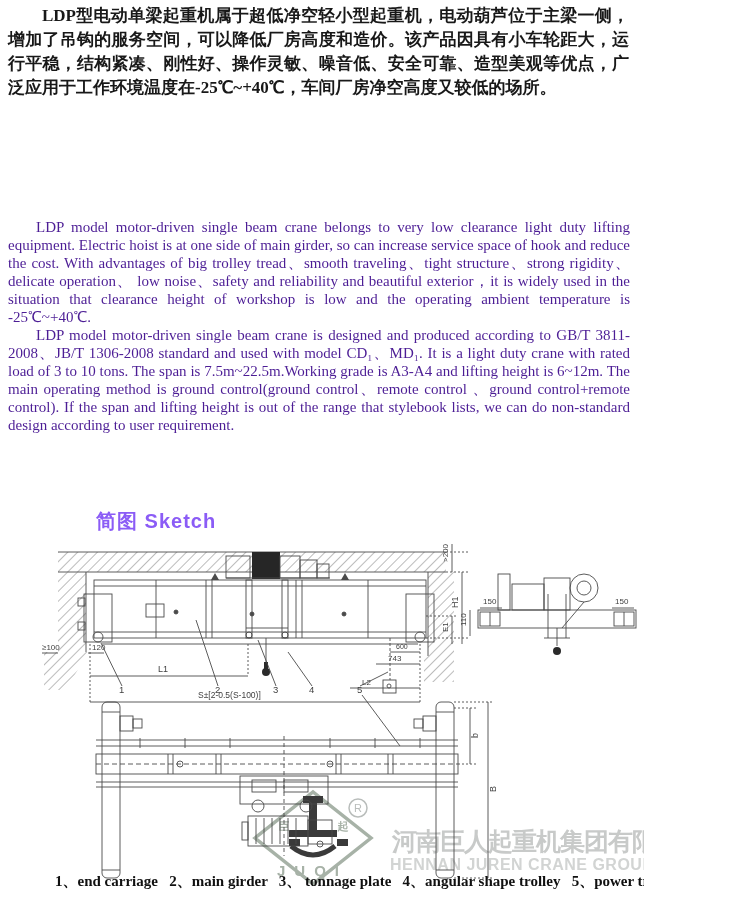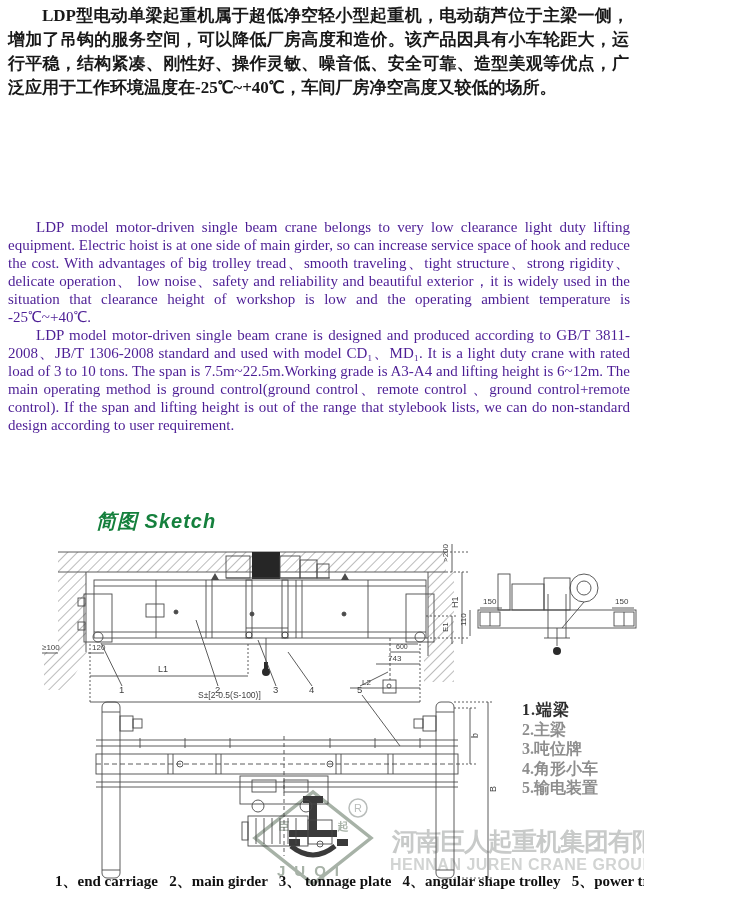--- a/index.html
+++ b/index.html
@@ -8,21 +8,21 @@
   
   .intro-cn{position:absolute;top:4px;left:8px;right:15px;font-size:17px;line-height:24px;
             font-weight:700;text-align:justify;color:#181818;}
   .intro-cn p{margin:0;text-indent:34px;}
   
   .intro-en{position:absolute;top:218px;left:8px;right:14px;font-size:15px;line-height:18px;
             text-align:justify;font-weight:400;color:#4c1d95;}
   .intro-en p{margin:0;text-indent:28px;}
   
   .sketch-heading{position:absolute;top:508px;left:96px;font-family:"Liberation Sans",sans-serif;
-            font-size:20px;font-weight:700;letter-spacing:1px;color:#15803d;font-style:italic;}
+            font-size:20px;font-weight:700;letter-spacing:1px;color:#8b5cf6;}
   
   .drawing-wrap{position:absolute;top:540px;left:0;width:736px;height:350px;}
   .drawing-wrap svg{display:block;}
   
   .legend{position:absolute;top:700px;left:522px;font-size:16px;line-height:19.5px;
           font-family:"Liberation Serif",serif;}
   .legend-item{color:#8e8e8e;font-weight:600;}
   .legend-item:first-child{color:#2d2d2d;font-weight:700;letter-spacing:1px;}
   
   .caption{position:absolute;top:872px;left:55px;font-size:15px;font-weight:700;
@@ -268,23 +268,16 @@
         <text x="119" y="153">1</text>
         <text x="215" y="153">2</text>
         <text x="273" y="153">3</text>
         <text x="309" y="153">4</text>
         <text x="357" y="153">5</text>
       </g>
     </g>
   </svg>
   </div>
 
-  <div class="legend">
-    <div class="legend-item">1.端梁</div>
-    <div class="legend-item">2.主梁</div>
-    <div class="legend-item">3.吨位牌</div>
-    <div class="legend-item">4.角形小车</div>
-    <div class="legend-item">5.输电装置</div>
-  </div>
 
   <div class="caption">1、end carriage   2、main girder   3、 tonnage plate   4、angular shape trolley   5、power transmission device</div>
 
 </div>
 
 </body></html>

